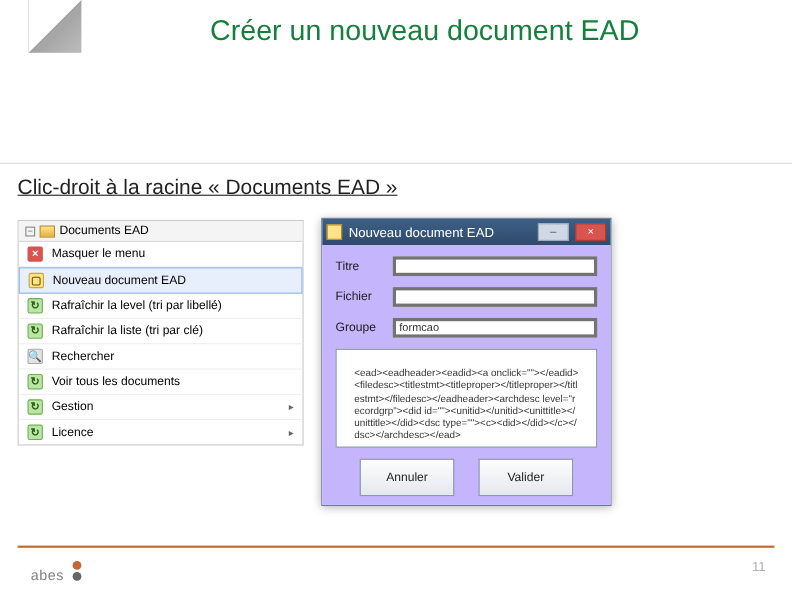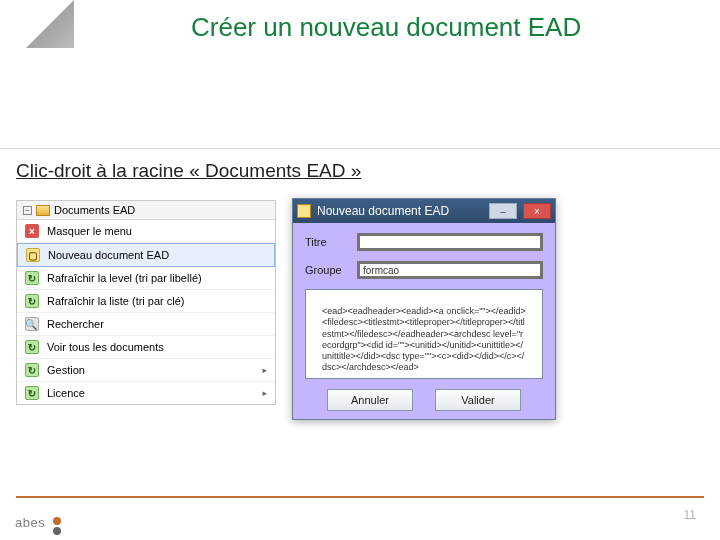--- a/index.html
+++ b/index.html
@@ -151,40 +151,40 @@
     padding:16px; font-size:9px; line-height:1.25;
     color:#333; height:90px; overflow:hidden;
     word-break: break-all;
     font-family: Verdana, Arial, sans-serif;
   }
   .dlg-buttons {
     display:flex; justify-content:center; gap:22px;
     margin-top:10px;
   }
   .dlg-btn {
-    width:86px; height:22px;
+    width:86px; height:34px;
     background:linear-gradient(#fdfdfd,#e4e8ee);
     border:1px solid #8a98ac;
     font-size:11px; color:#222;
     cursor:pointer;
   }
 
   
   .footer-line {
     position: absolute;
     left: 16px; right: 16px; bottom: 42px;
     border-top: 2px solid #c26a2f;
   }
   .page-num {
     position:absolute; right:24px; bottom:18px;
     font-size:12px; color:#b0b0b0;
   }
   .footer-logo {
-    position:absolute; left:15px; bottom:10px;
-    display:flex; align-items:flex-end; gap:4px;
+    position:absolute; left:28px; bottom:10px;
+    display:flex; align-items:flex-start; gap:4px;
   }
   .footer-logo .txt { font-size:13px; color:#808080; letter-spacing:0.5px;}
   .footer-logo .semi { width:8px;height:8px;border-radius:50%;background:#c26a2f; box-shadow:0 10px 0 #666; position:relative; top:-5px; margin-left:4px;}
 </style>
 </head>
 <body>
 
 <div class="logo-top"></div>
 <div class="slide-title">Créer un nouveau document EAD</div>
 <hr class="topline">
@@ -241,20 +241,24 @@
     <span class="spacer"></span>
     <span class="win-btn">–</span>
     <span class="win-btn close">×</span>
   </div>
   <div class="dlg-body">
     <div class="form-row">
       <label>Titre</label>
       <input class="field" value="" style="">
     </div>
     <div class="form-row">
+      <label>Fichier</label>
+      <input class="field" value="" style="">
+    </div>
+    <div class="form-row">
       <label>Groupe</label>
       <input class="field" value="formcao" style="">
     </div>
     <div class="code-box">&lt;ead&gt;&lt;eadheader&gt;&lt;eadid&gt;&lt;a onclick=""&gt;&lt;/eadid&gt;&lt;filedesc&gt;&lt;titlestmt&gt;&lt;titleproper&gt;&lt;/titleproper&gt;&lt;/titlestmt&gt;&lt;/filedesc&gt;&lt;/eadheader&gt;&lt;archdesc level="recordgrp"&gt;&lt;did id=""&gt;&lt;unitid&gt;&lt;/unitid&gt;&lt;unittitle&gt;&lt;/unittitle&gt;&lt;/did&gt;&lt;dsc type=""&gt;&lt;c&gt;&lt;did&gt;&lt;/did&gt;&lt;/c&gt;&lt;/dsc&gt;&lt;/archdesc&gt;&lt;/ead&gt;</div>
     <div class="dlg-buttons">
       <button class="dlg-btn">Annuler</button>
       <button class="dlg-btn">Valider</button>
     </div>
   </div>
 </div>

